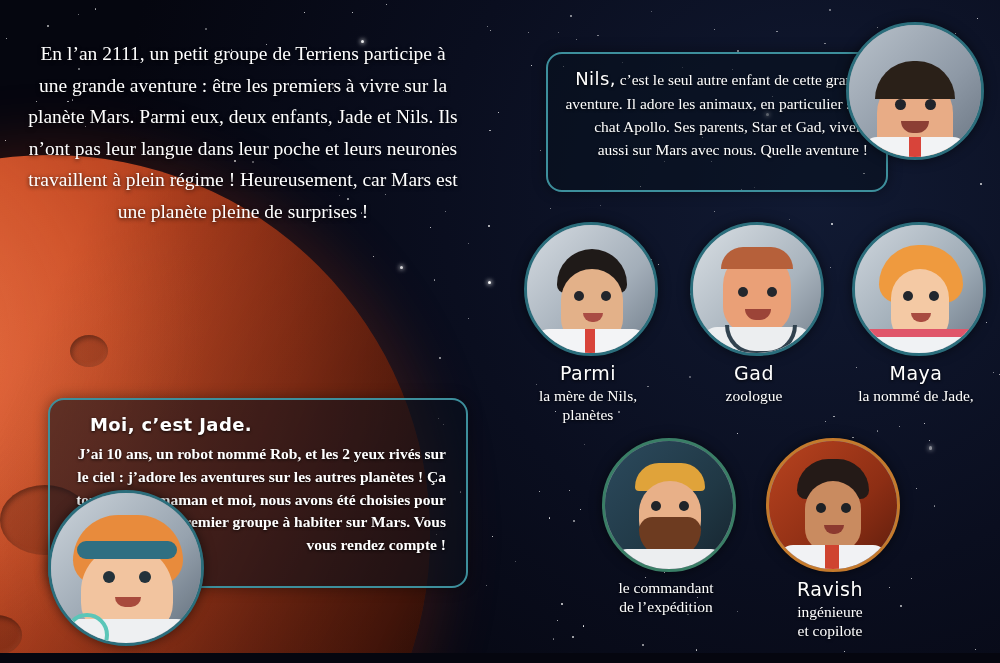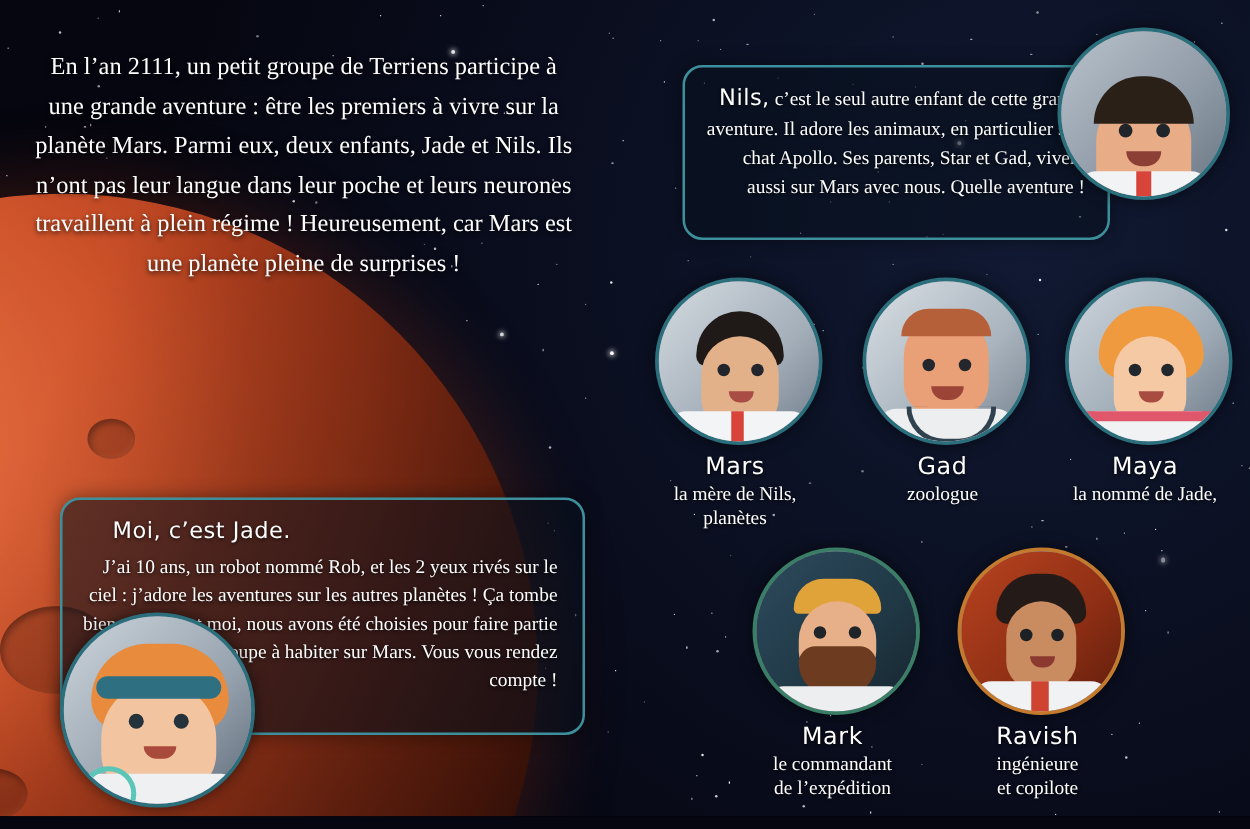--- a/index.html
+++ b/index.html
@@ -103,21 +103,21 @@
   #bubble-nils .btext { text-align: right; }
 
   #bubble-jade {
     left: 48px;
     top: 398px;
     width: 420px;
     height: 190px;
     padding: 12px 20px 12px 14px;
     box-sizing: border-box;
   }
-  #bubble-jade .btext { text-align: right; }
+  #bubble-jade .btext { text-align: right; font-weight: bold; }
   #bubble-jade .lead { display: block; text-align: left; padding-left: 26px; margin-bottom: 4px; }
 
   
   .portrait {
     position: absolute;
     border-radius: 50%;
     overflow: hidden;
     border: 3px solid #2b6e7c;
     box-shadow: 0 0 12px rgba(0,0,0,0.55);
     background: #8e9aa6;
@@ -399,21 +399,21 @@
     <div class="bg" style="background:linear-gradient(135deg,#d5dbe1 0%,#a3aeb9 60%,#707c89 100%);"></div>
     <div class="cap" style="left:30px; top:24px; width:70px; height:44px; border-radius:35px 35px 8px 8px; background:#1f1a18;"></div>
     <div class="cap" style="left:34px; top:44px; width:62px; height:74px; border-radius:31px 31px 24px 24px; background:#e3b189;"></div>
     <div class="face" style="left:47px; top:66px; width:10px; height:10px; background:#22252b;"></div>
     <div class="face" style="left:74px; top:66px; width:10px; height:10px; background:#22252b;"></div>
     <div class="cap" style="left:56px; top:88px; width:20px; height:9px; border-radius:0 0 10px 10px; background:#a94c44;"></div>
     <div class="cap" style="left:8px; top:104px; width:112px; height:26px; border-radius:14px 14px 0 0; background:#f3f4f6;"></div>
     <div class="cap" style="left:58px; top:104px; width:10px; height:26px; background:#d8443a;"></div>
   </div>
   <div class="caption" style="left:512px; top:362px; width:152px;">
-    <span class="cname">Mars</span>
+    <span class="cname">Parmi</span>
     <span class="crole">la mère de Nils,</span>
     <span class="crole">planètes</span>
   </div>
 
   <div class="portrait" style="left:690px; top:222px; width:128px; height:128px;">
     <div class="bg" style="background:linear-gradient(135deg,#d9dfe4 0%,#a8b3bd 60%,#74808c 100%);"></div>
     <div class="cap" style="left:30px; top:26px; width:68px; height:82px; border-radius:34px 34px 26px 26px; background:#eaa077;"></div>
     <div class="cap" style="left:28px; top:22px; width:72px; height:22px; border-radius:36px 36px 0 0; background:#b6603a;"></div>
     <div class="face" style="left:45px; top:62px; width:10px; height:10px; background:#23272d;"></div>
     <div class="face" style="left:74px; top:62px; width:10px; height:10px; background:#23272d;"></div>
@@ -444,21 +444,20 @@
   <div class="portrait" style="left:602px; top:438px; width:128px; height:128px; border-color:#3a7e66;">
     <div class="bg" style="background:linear-gradient(135deg,#2c4a5d 0%,#203845 60%,#16242e 100%);"></div>
     <div class="cap" style="left:30px; top:22px; width:70px; height:28px; border-radius:35px 35px 6px 6px; background:#e0a33a;"></div>
     <div class="cap" style="left:34px; top:40px; width:62px; height:60px; border-radius:31px 31px 20px 20px; background:#e8b088;"></div>
     <div class="cap" style="left:34px; top:76px; width:62px; height:40px; border-radius:14px 14px 28px 28px; background:#6d3b20;"></div>
     <div class="face" style="left:46px; top:60px; width:10px; height:10px; background:#1f2429;"></div>
     <div class="face" style="left:74px; top:60px; width:10px; height:10px; background:#1f2429;"></div>
     <div class="cap" style="left:10px; top:108px; width:108px; height:22px; border-radius:12px 12px 0 0; background:#eceef0;"></div>
   </div>
   <div class="caption" style="left:588px; top:578px; width:156px;">
-    <span class="cname">Mark</span>
     <span class="crole">le commandant</span>
     <span class="crole">de l’expédition</span>
   </div>
 
   <div class="portrait" style="left:766px; top:438px; width:128px; height:128px; border-color:#c47a2c;">
     <div class="bg" style="background:linear-gradient(135deg,#b9431f 0%,#8d2e14 60%,#5c1c0c 100%);"></div>
     <div class="cap" style="left:28px; top:18px; width:72px; height:40px; border-radius:36px 36px 10px 10px; background:#241a17;"></div>
     <div class="cap" style="left:36px; top:40px; width:56px; height:70px; border-radius:28px 28px 22px 22px; background:#c98b60;"></div>
     <div class="face" style="left:47px; top:62px; width:10px; height:10px; background:#1d2126;"></div>
     <div class="face" style="left:72px; top:62px; width:10px; height:10px; background:#1d2126;"></div>

